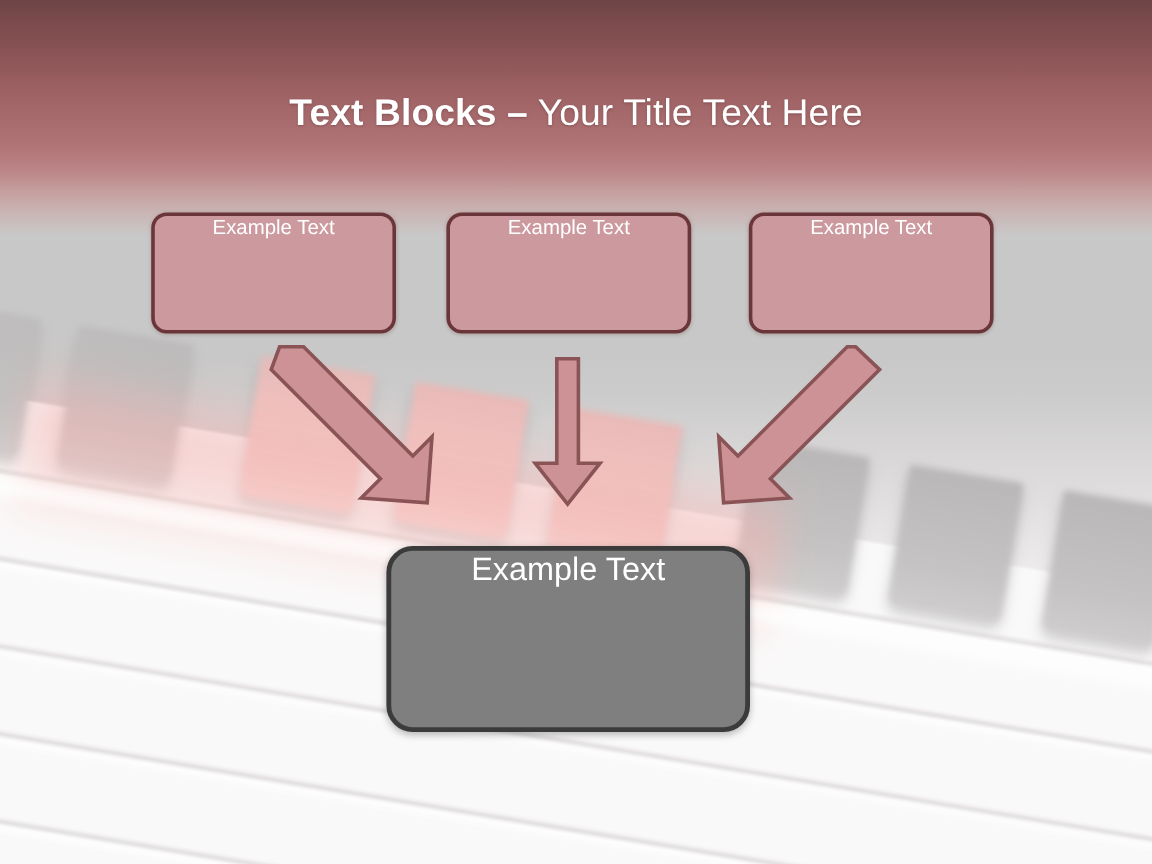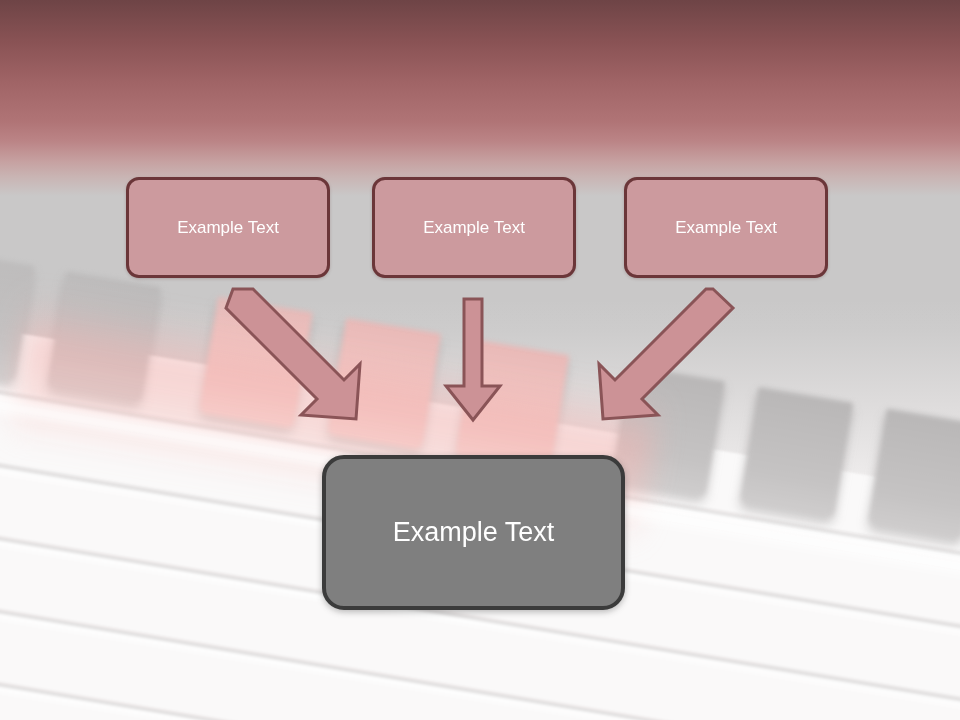--- a/index.html
+++ b/index.html
@@ -150,21 +150,20 @@
     text-shadow: 0 1px 2px rgba(70,35,36,.35);
   }
   .slide-title .strong { font-weight: 700; }
   .slide-title .light  { font-weight: 400; }
 
   
   .node {
     position: absolute;
     box-sizing: border-box;
     display: flex;
-    align-items: center;
     justify-content: center;
     color: #ffffff;
     text-align: center;
   }
   .node.small {
     width: 204px;
     height: 101px;
     background: #cc9a9e;
     border: 3px solid #6b3639;
     border-radius: 13px;
@@ -224,20 +223,21 @@
       <div class="bk" style="left:960px; width:96px;"></div>
     </div>
 
     <div class="rosewash"></div>
     <div class="edge-hi"></div>
     <div class="photo-fade"></div>
   </div>
 
   <div class="header-band"></div>
 
+  <h1 class="slide-title"><span class="strong">Text Blocks –</span><span class="light"> Your Title Text Here</span></h1>
 
   <div class="arrow-layer">
     <svg width="960" height="720" viewBox="0 0 960 720" xmlns="http://www.w3.org/2000/svg">
 
       <polygon class="arrow-shape" points="233,289 253,289 344,380 360,364 356,419 301,415 317,399 226,308"></polygon>
 
       <polygon class="arrow-shape" points="464,299 482,299 482,386 500,386 473,420 446,386 464,386"></polygon>
 
       <polygon class="arrow-shape" points="713,289 733,308 642,399 658,415 603,419 599,364 615,380 706,289"></polygon>
     </svg>

